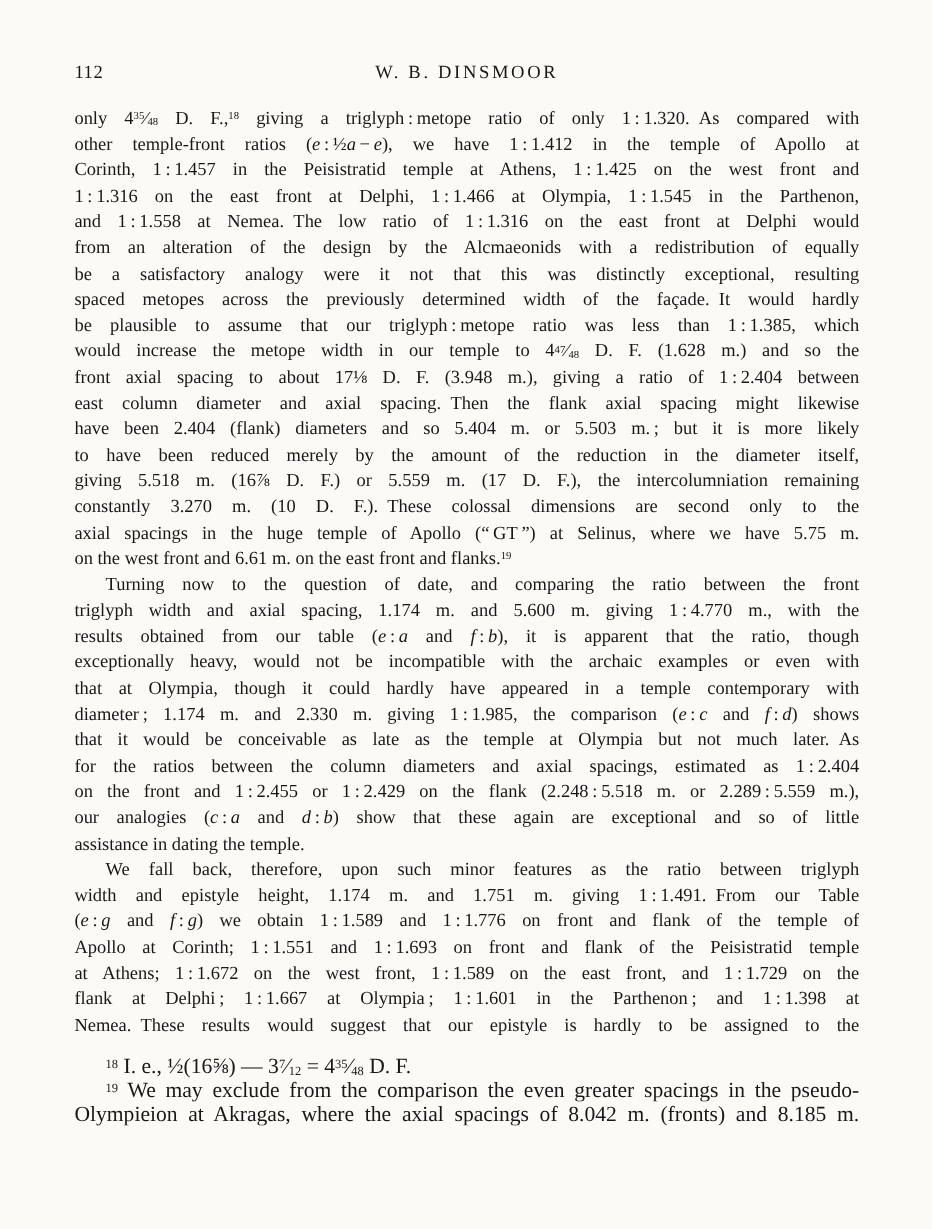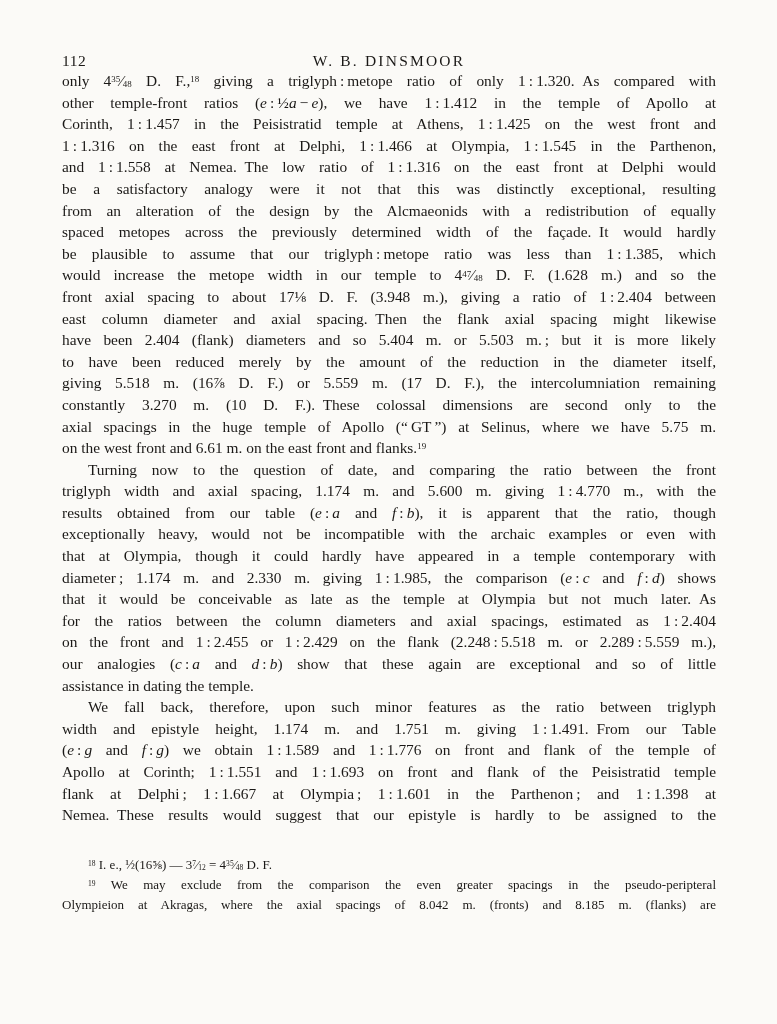--- a/index.html
+++ b/index.html
@@ -30,34 +30,35 @@
   }
   .head-title {
     position: absolute;
     left: 50%; top: 0;
     transform: translateX(-50%);
     letter-spacing: 2.2px;
     white-space: nowrap;
     text-align: center;
   }
   .body-text {
+    margin-top: 18px;
     font-size: 15.4px;
     line-height: 21.6px;
   }
   .line {
     text-align: justify;
     text-align-last: justify;
     height: 21.6px;
     overflow: hidden;
   }
   .line.para-end { text-align-last: left; }
   .line.first-indent { text-indent: 26px; }
   .footnotes {
-    margin-top: 29px;
-    font-size: 13px;
+    margin-top: 13px;
+    font-size: 18px;
     line-height: 20px;
   }
   .footnotes .line { height: 20px; }
   i { font-style: italic; }
   sup {
     font-size: 58%;
     line-height: 0;
     vertical-align: baseline;
     position: relative;
     top: -0.42em;
@@ -78,22 +79,22 @@
     <span class="page-num">112</span>
     <span class="head-title">W. B. DINSMOOR</span>
   </div>
   <div class="body-text">
       <div>
         <div class="line">only 4<sup>35</sup>⁄<sub>48</sub> D. F.,<sup>18</sup> giving a triglyph : metope ratio of only 1 : 1.320. As compared with</div>
         <div class="line">other temple-front ratios (<i>e</i> : ½<i>a</i> − <i>e</i>), we have 1 : 1.412 in the temple of Apollo at</div>
         <div class="line">Corinth, 1 : 1.457 in the Peisistratid temple at Athens, 1 : 1.425 on the west front and</div>
         <div class="line">1 : 1.316 on the east front at Delphi, 1 : 1.466 at Olympia, 1 : 1.545 in the Parthenon,</div>
         <div class="line">and 1 : 1.558 at Nemea. The low ratio of 1 : 1.316 on the east front at Delphi would</div>
+        <div class="line">from an alteration of the design by the Alcmaeonids with a redistribution of equally</div>
         <div class="line">be a satisfactory analogy were it not that this was distinctly exceptional, resulting</div>
-        <div class="line">from an alteration of the design by the Alcmaeonids with a redistribution of equally</div>
         <div class="line">spaced metopes across the previously determined width of the façade. It would hardly</div>
         <div class="line">be plausible to assume that our triglyph : metope ratio was less than 1 : 1.385, which</div>
         <div class="line">would increase the metope width in our temple to 4<sup>47</sup>⁄<sub>48</sub> D. F. (1.628 m.) and so the</div>
         <div class="line">front axial spacing to about 17⅛ D. F. (3.948 m.), giving a ratio of 1 : 2.404 between</div>
         <div class="line">east column diameter and axial spacing. Then the flank axial spacing might likewise</div>
         <div class="line">have been 2.404 (flank) diameters and so 5.404 m. or 5.503 m. ; but it is more likely</div>
         <div class="line">to have been reduced merely by the amount of the reduction in the diameter itself,</div>
         <div class="line">giving 5.518 m. (16⅞ D. F.) or 5.559 m. (17 D. F.), the intercolumniation remaining</div>
         <div class="line">constantly 3.270 m. (10 D. F.). These colossal dimensions are second only to the</div>
         <div class="line">axial spacings in the huge temple of Apollo (“ GT ”) at Selinus, where we have 5.75 m.</div>
@@ -110,20 +111,21 @@
         <div class="line">for the ratios between the column diameters and axial spacings, estimated as 1 : 2.404</div>
         <div class="line">on the front and 1 : 2.455 or 1 : 2.429 on the flank (2.248 : 5.518 m. or 2.289 : 5.559 m.),</div>
         <div class="line">our analogies (<i>c</i> : <i>a</i> and <i>d</i> : <i>b</i>) show that these again are exceptional and so of little</div>
         <div class="line para-end">assistance in dating the temple.</div>
       </div>
       <div>
         <div class="line first-indent">We fall back, therefore, upon such minor features as the ratio between triglyph</div>
         <div class="line">width and epistyle height, 1.174 m. and 1.751 m. giving 1 : 1.491. From our Table</div>
         <div class="line">(<i>e</i> : <i>g</i> and <i>f</i> : <i>g</i>) we obtain 1 : 1.589 and 1 : 1.776 on front and flank of the temple of</div>
         <div class="line">Apollo at Corinth; 1 : 1.551 and 1 : 1.693 on front and flank of the Peisistratid temple</div>
+        <div class="line">at Athens; 1 : 1.672 on the west front, 1 : 1.589 on the east front, and 1 : 1.729 on the</div>
         <div class="line">flank at Delphi ; 1 : 1.667 at Olympia ; 1 : 1.601 in the Parthenon ; and 1 : 1.398 at</div>
         <div class="line">Nemea. These results would suggest that our epistyle is hardly to be assigned to the</div>
       </div>
     </div>
   <div class="footnotes">
       <div>
         <div class="line first-indent para-end"><sup>18</sup> I. e., ½(16⅝) — 3<sup>7</sup>⁄<sub>12</sub> = 4<sup>35</sup>⁄<sub>48</sub> D. F.</div>
       </div>
       <div>
         <div class="line first-indent"><sup>19</sup> We may exclude from the comparison the even greater spacings in the pseudo-peripteral</div>

